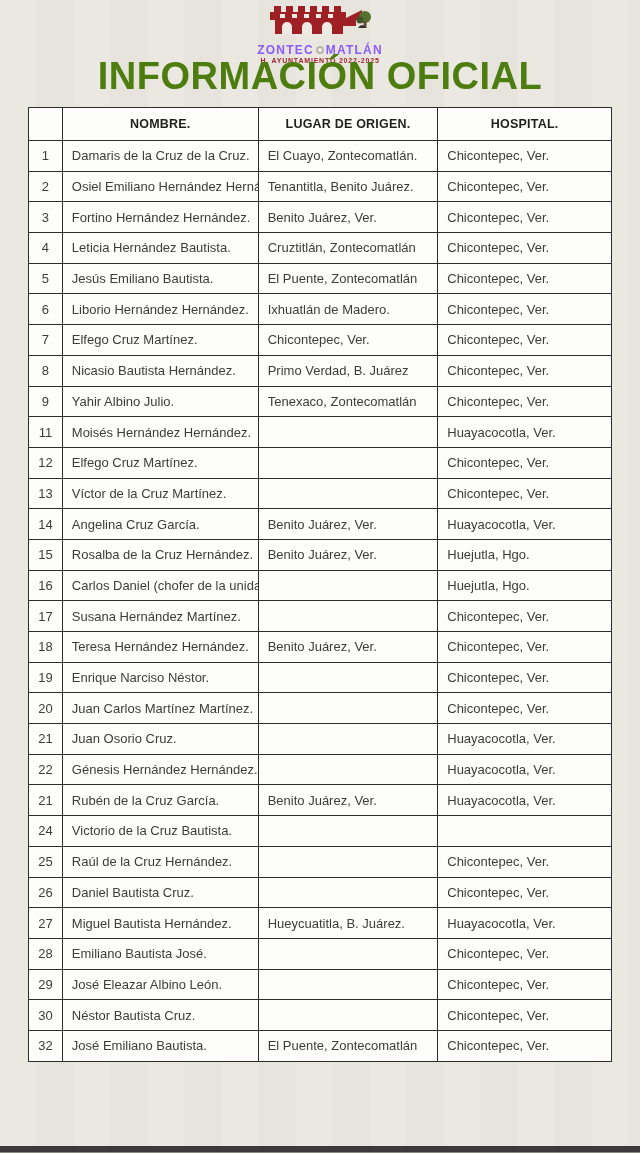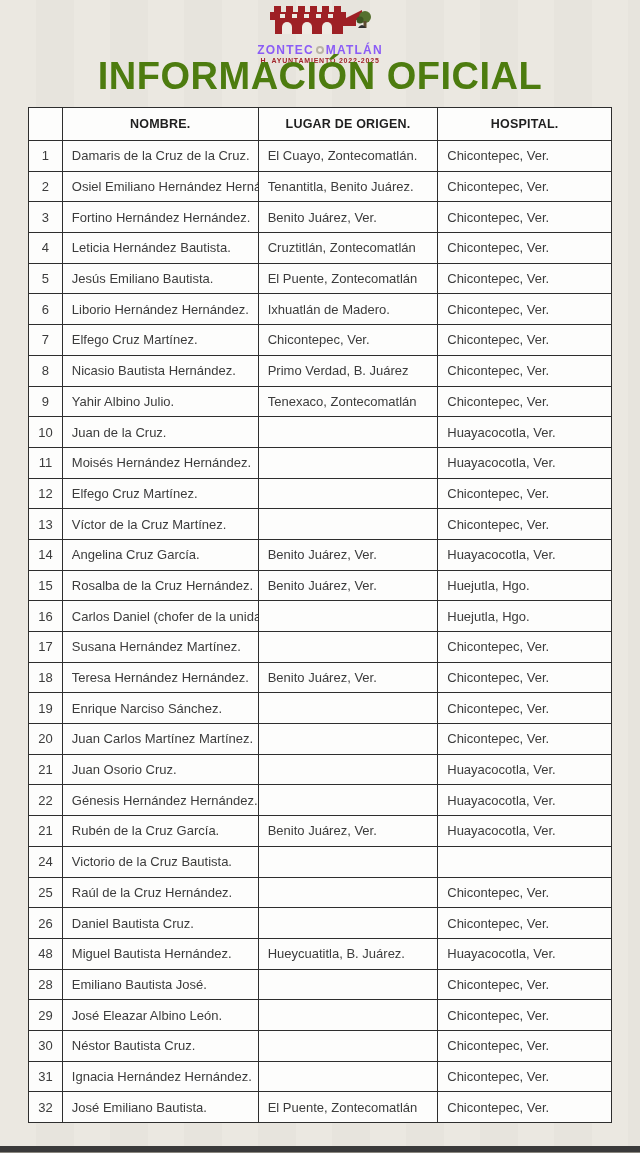--- a/index.html
+++ b/index.html
@@ -203,26 +203,20 @@
         <td>Primo Verdad, B. Juárez</td>
         <td>Chicontepec, Ver.</td>
       </tr>
       <tr>
         <td>9</td>
         <td>Yahir Albino Julio.</td>
         <td>Tenexaco, Zontecomatlán</td>
         <td>Chicontepec, Ver.</td>
       </tr>
       <tr>
-        <td>10</td>
-        <td>Juan de la Cruz.</td>
-        <td></td>
-        <td>Huayacocotla, Ver.</td>
-      </tr>
-      <tr>
         <td>11</td>
         <td>Moisés Hernández Hernández.</td>
         <td></td>
         <td>Huayacocotla, Ver.</td>
       </tr>
       <tr>
         <td>12</td>
         <td>Elfego Cruz Martínez.</td>
         <td></td>
         <td>Chicontepec, Ver.</td>
@@ -258,21 +252,21 @@
         <td>Chicontepec, Ver.</td>
       </tr>
       <tr>
         <td>18</td>
         <td>Teresa Hernández Hernández.</td>
         <td>Benito Juárez, Ver.</td>
         <td>Chicontepec, Ver.</td>
       </tr>
       <tr>
         <td>19</td>
-        <td>Enrique Narciso Sánchez.</td>
+        <td>Enrique Narciso Néstor.</td>
         <td></td>
         <td>Chicontepec, Ver.</td>
       </tr>
       <tr>
         <td>20</td>
         <td>Juan Carlos Martínez Martínez.</td>
         <td></td>
         <td>Chicontepec, Ver.</td>
       </tr>
       <tr>
@@ -305,46 +299,40 @@
         <td></td>
         <td>Chicontepec, Ver.</td>
       </tr>
       <tr>
         <td>26</td>
         <td>Daniel Bautista Cruz.</td>
         <td></td>
         <td>Chicontepec, Ver.</td>
       </tr>
       <tr>
-        <td>48</td>
+        <td>27</td>
         <td>Miguel Bautista Hernández.</td>
         <td>Hueycuatitla, B. Juárez.</td>
         <td>Huayacocotla, Ver.</td>
       </tr>
       <tr>
         <td>28</td>
         <td>Emiliano Bautista José.</td>
         <td></td>
         <td>Chicontepec, Ver.</td>
       </tr>
       <tr>
         <td>29</td>
         <td>José Eleazar Albino León.</td>
         <td></td>
         <td>Chicontepec, Ver.</td>
       </tr>
       <tr>
         <td>30</td>
         <td>Néstor Bautista Cruz.</td>
-        <td></td>
-        <td>Chicontepec, Ver.</td>
-      </tr>
-      <tr>
-        <td>31</td>
-        <td>Ignacia Hernández Hernández.</td>
         <td></td>
         <td>Chicontepec, Ver.</td>
       </tr>
       <tr>
         <td>32</td>
         <td>José Emiliano Bautista.</td>
         <td>El Puente, Zontecomatlán</td>
         <td>Chicontepec, Ver.</td>
       </tr>
     </tbody>

